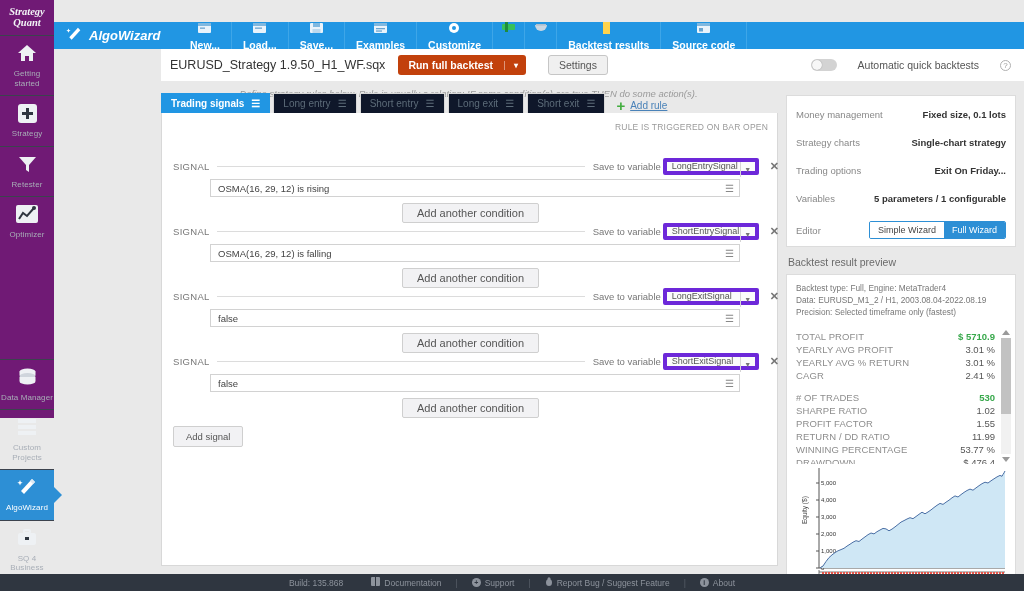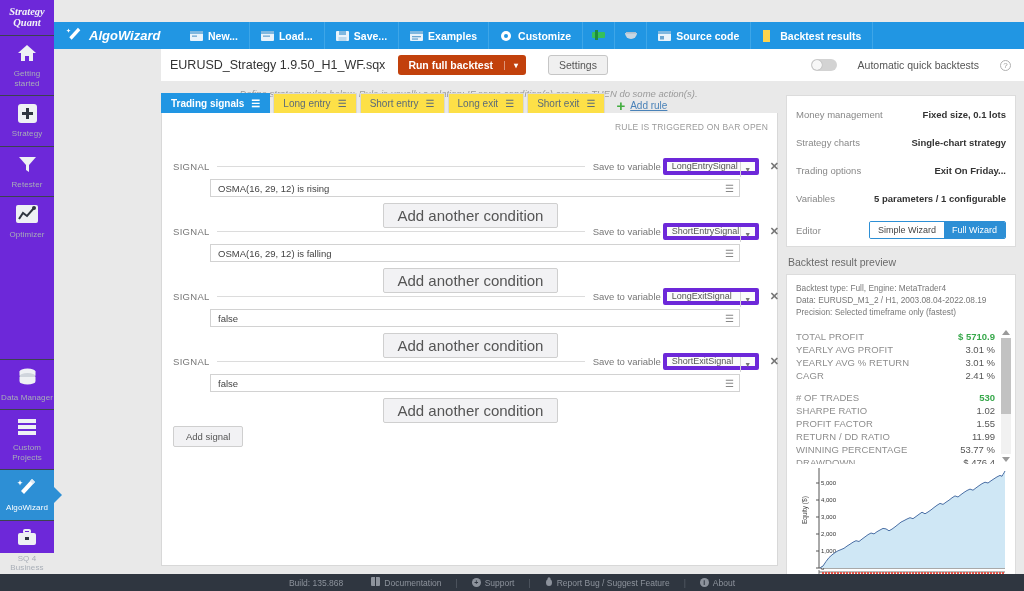--- a/index.html
+++ b/index.html
@@ -6,22 +6,22 @@
   html, body {
     width: 1024px; height: 591px;
     font-family: "Liberation Sans", sans-serif;
     background: #ffffff;
     overflow: hidden;
   }
   #app { position: relative; width: 1024px; height: 591px; background: #e9e9e9; }
 
   
   .sidebar {
-    position: absolute; left: 0; top: 0; width: 54px; height: 553px;
-    background: #6d28d9; color: #b9bec6; text-align: center;
+    position: absolute; left: 0; top: 0; width: 54px; height: 418px;
+    background: #701a75; color: #b9bec6; text-align: center;
   }
   .sb-logo { padding: 6px 2px 7px; line-height: 1.05; }
   .sb-logo .l1 { font-family: "Liberation Serif", serif; font-style: italic; font-weight: bold; font-size: 10.5px; color: #f2f4f6; display:block; }
   .sb-logo .l2 { font-family: "Liberation Serif", serif; font-style: italic; font-weight: bold; font-size: 10.5px; color: #f2f4f6; display:block; }
   .sb-item {
     position: relative; padding: 8px 1px 7px; cursor: pointer;
     border-top: 1px solid #3c434e;
   }
   .sb-item .sb-ico { display:block; height: 22px; margin-bottom: 3px; }
   .sb-item .sb-ico svg { display:block; margin: 0 auto; }
@@ -41,21 +41,21 @@
     background: #2196e3; display: flex; align-items: stretch;
   }
   .app-title {
     display: flex; align-items: center; gap: 7px; padding: 0 14px 0 12px;
     color: #ffffff; font-style: italic; font-weight: bold; font-size: 13px;
     min-width: 125px;
   }
   .tb-item {
     display: flex; align-items: center; gap: 5px; padding: 0 11px;
     color: #ffffff; font-size: 10.5px; font-weight: bold; cursor: pointer;
-    border-right: 1px solid #3ea6e8; white-space: nowrap;
+    border-right: 1px solid #3ea6e8; white-space: nowrap; flex-direction: column;
   }
   .tb-item:first-of-type { border-left: 1px solid #3ea6e8; }
   .tb-icononly { padding: 0 9px; }
   .mini-ico { width: 13px; height: 12px; display:inline-block; }
 
   
   .filebar {
     position: absolute; left: 161px; top: 49px; width: 863px; height: 32px;
     background: #ffffff; display: flex; align-items: center; padding: 0 9px;
   }
@@ -93,21 +93,21 @@
   }
 
   
   .main {
     position: absolute; left: 161px; top: 113px; width: 617px; height: 453px;
     background: #ffffff; border: 1px solid #d8d8d8; border-top: none;
   }
   .tabs { display: flex; align-items: flex-end; height: 20px; position: absolute; top: -20px; left: -1px; }
   .tab {
     height: 20px; display: flex; align-items: center; gap: 7px; padding: 0 9px;
-    font-size: 10px; color: #5c6b78; background: #fde047;
+    font-size: 10px; color: #5c6b78; background: #0f172a;
     border: 1px solid #d8d8d8; border-bottom: none; margin-right: 3px; cursor: pointer;
   }
   .tab.active { background: #2196e3; color: #fff; border-color: #2196e3; font-weight: bold; }
   .tab .burger { display:inline-block; width: 9px; }
   .addrule {
     display: flex; align-items: center; gap: 5px; padding: 0 6px 2px 8px;
     font-size: 10px; cursor: pointer;
   }
   .addrule .plus {
     color:#42ad3f; font-size: 15px; font-weight: bold; line-height: 10px;
@@ -140,21 +140,21 @@
     border: 1px solid #d2d2d2; background: #fff; display: flex; align-items: center;
     font-size: 9.5px; color: #444; padding-left: 7px; cursor: pointer;
   }
   .cond-box .handle { margin-left: auto; margin-right: 5px; color: #888; font-size: 10px; }
 
   .addcond {
     position: absolute; left: 0; width: 617px; display: flex; justify-content: center;
   }
   .addcond button {
     background: #f2f2f4; border: 1px solid #cfcfcf; border-radius: 2px;
-    font-size: 15px; color: #555; padding: 3px 14px; cursor: pointer;
+    font-size: 11px; color: #555; padding: 3px 14px; cursor: pointer;
   }
   .addsignal {
     position: absolute; left: 11px; background: #f2f2f4; border: 1px solid #cfcfcf;
     border-radius: 2px; font-size: 9.5px; color: #555; padding: 4px 12px; cursor: pointer;
   }
 
   
   .right { position: absolute; left: 786px; top: 95px; width: 230px; }
   .card { background: #fff; border: 1px solid #dcdcdc; }
   .kv {
@@ -373,36 +373,36 @@
       <span class="mini-ico">
         <svg width="14" height="11" viewBox="0 0 14 11">
             <path d="M1 3h12a6 6 0 0 1-12 0z" fill="#c8d6e2"></path>
             <rect x="2" y="2" width="10" height="1.6" fill="#aebecd"></rect>
           </svg>
       </span>
     </div>
 
     <div class="tb-item">
       <span class="mini-ico">
+        <svg width="9" height="12" viewBox="0 0 9 12">
+            <rect x="1" y="0" width="7" height="10" fill="#ffd34d"></rect>
+            <path d="M1 10l3.5-2.5L8 10v2H1z" fill="#ffd34d"></path>
+          </svg>
+      </span>
+      <span>Backtest results</span>
+    </div>
+    <div class="tb-item">
+      <span class="mini-ico">
         <svg width="13" height="12" viewBox="0 0 13 12">
             <rect x="0" y="1" width="13" height="10" rx="1" fill="#e9f3fb"></rect>
             <rect x="0" y="1" width="13" height="3" fill="#7fb8e0"></rect>
             <rect x="2" y="6" width="4" height="3.5" fill="#6aa5d0"></rect>
           </svg>
       </span>
       <span>Source code</span>
-    </div>
-    <div class="tb-item">
-      <span class="mini-ico">
-        <svg width="9" height="12" viewBox="0 0 9 12">
-            <rect x="1" y="0" width="7" height="10" fill="#ffd34d"></rect>
-            <path d="M1 10l3.5-2.5L8 10v2H1z" fill="#ffd34d"></path>
-          </svg>
-      </span>
-      <span>Backtest results</span>
     </div>
   </div>
 
   <div class="filebar">
     <span class="fname">EURUSD_Strategy 1.9.50_H1_WF.sqx</span>
     <button class="btn-green">
       <span>Run full backtest</span>
       <span class="sep">▾</span>
     </button>
     <button class="btn-grey">Settings</button>

